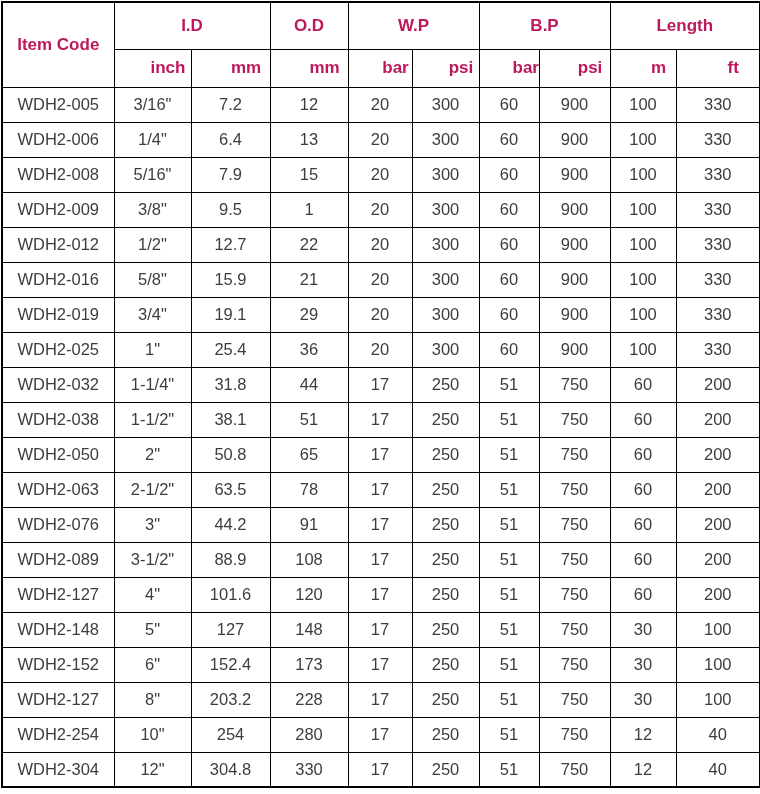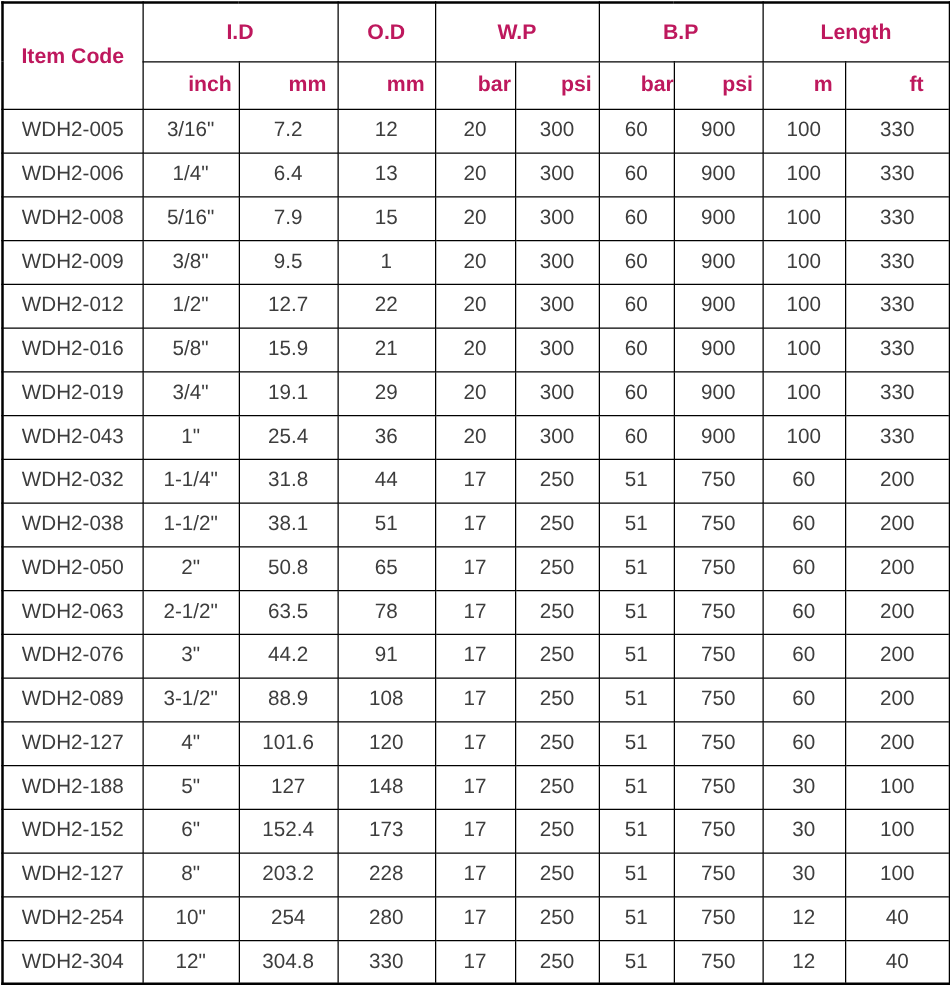--- a/index.html
+++ b/index.html
@@ -172,21 +172,21 @@
           <td>19.1</td>
           <td>29</td>
           <td>20</td>
           <td>300</td>
           <td>60</td>
           <td>900</td>
           <td>100</td>
           <td>330</td>
         </tr>
         <tr>
-          <td>WDH2-043</td>
+          <td>WDH2-025</td>
           <td>1"</td>
           <td>25.4</td>
           <td>36</td>
           <td>20</td>
           <td>300</td>
           <td>60</td>
           <td>900</td>
           <td>100</td>
           <td>330</td>
         </tr>
@@ -268,21 +268,21 @@
           <td>101.6</td>
           <td>120</td>
           <td>17</td>
           <td>250</td>
           <td>51</td>
           <td>750</td>
           <td>60</td>
           <td>200</td>
         </tr>
         <tr>
-          <td>WDH2-188</td>
+          <td>WDH2-148</td>
           <td>5"</td>
           <td>127</td>
           <td>148</td>
           <td>17</td>
           <td>250</td>
           <td>51</td>
           <td>750</td>
           <td>30</td>
           <td>100</td>
         </tr>

